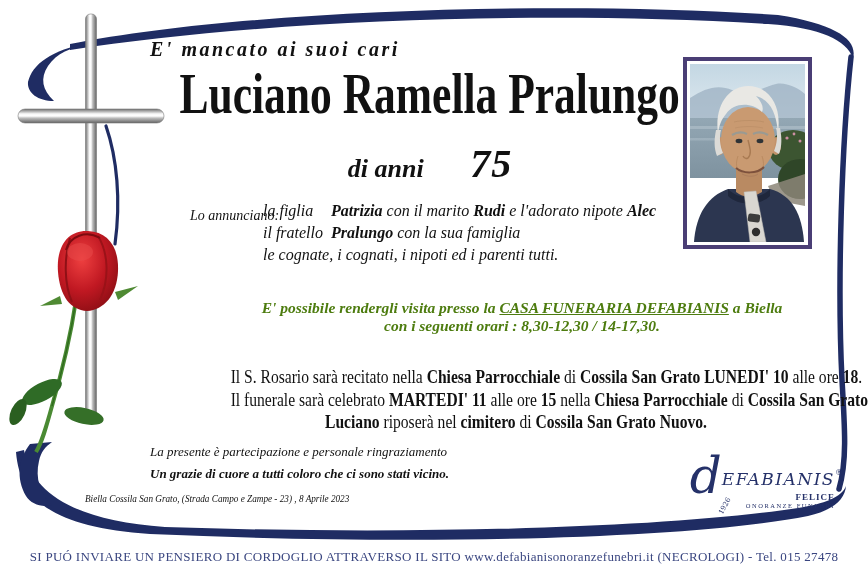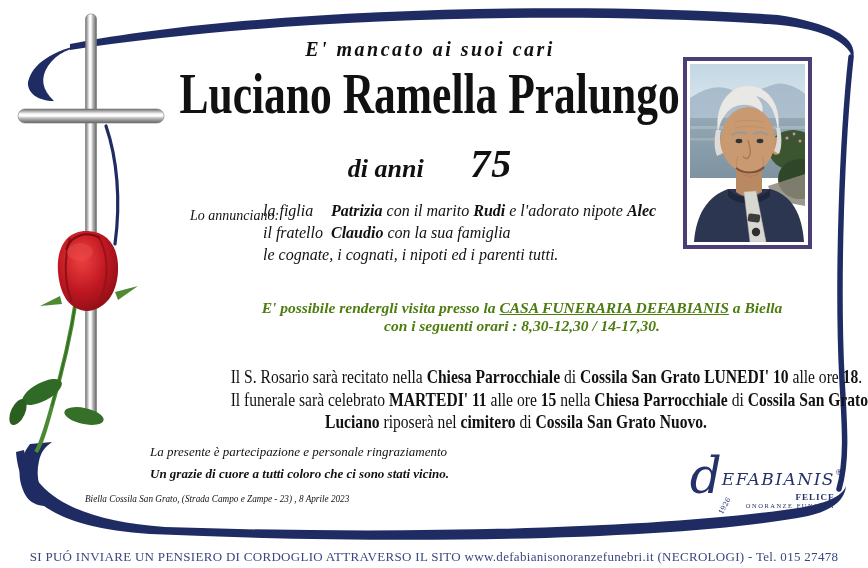--- a/index.html
+++ b/index.html
@@ -6,21 +6,21 @@
   body{
     width:868px;height:568px;position:relative;overflow:hidden;
     background:#ffffff;
     font-family:"Liberation Serif",serif;
     color:#111;
   }
   #decor{position:absolute;left:0;top:0;width:868px;height:568px;z-index:1;}
   .txt{position:absolute;z-index:3;}
 
   
-  .intro{left:150px;top:38px;width:560px;text-align:center;
+  .intro{left:150px;top:38px;width:560px;text-align:left;
     font-style:italic;font-weight:bold;font-size:20px;letter-spacing:2.5px;}
   .name{left:97px;top:60px;width:660px;text-align:center;
     font-weight:bold;font-size:58px;white-space:nowrap;
     transform:scaleX(.75);transform-origin:50% 0;}
   .age{left:150px;top:140px;width:560px;text-align:center;
     font-style:italic;font-weight:bold;font-size:26px;}
   .age .num{font-size:40px;letter-spacing:1px;margin-left:40px;}
 
   
   .ann-label{left:190px;top:208px;font-style:italic;font-size:14px;}
@@ -186,21 +186,21 @@
 </div>
 
 <div class="txt ann-label">Lo annunciano:</div>
 <div class="txt ann-rows">
   <div class="fam-row">
     <span class="rel">la figlia</span>
     <span><span class="b">Patrizia</span><span> con il marito </span><span class="b">Rudi</span><span> e l'adorato nipote </span><span class="b">Alec</span></span>
   </div>
   <div class="fam-row">
     <span class="rel">il fratello</span>
-    <span><span class="b">Claudio</span><span> con la sua famiglia</span></span>
+    <span><span class="b">Pralungo</span><span> con la sua famiglia</span></span>
   </div>
   <div class="fam-last">le cognate, i cognati, i nipoti ed i parenti tutti.</div>
 </div>
 
 <div class="txt visit">
   <div><span>E' possibile rendergli visita presso la </span><span class="u">CASA FUNERARIA DEFABIANIS</span><span> a Biella</span></div>
   <div><span>con i seguenti orari : 8,30-12,30 / 14-17,30.</span></div>
 </div>
 
 <div class="txt cer">

